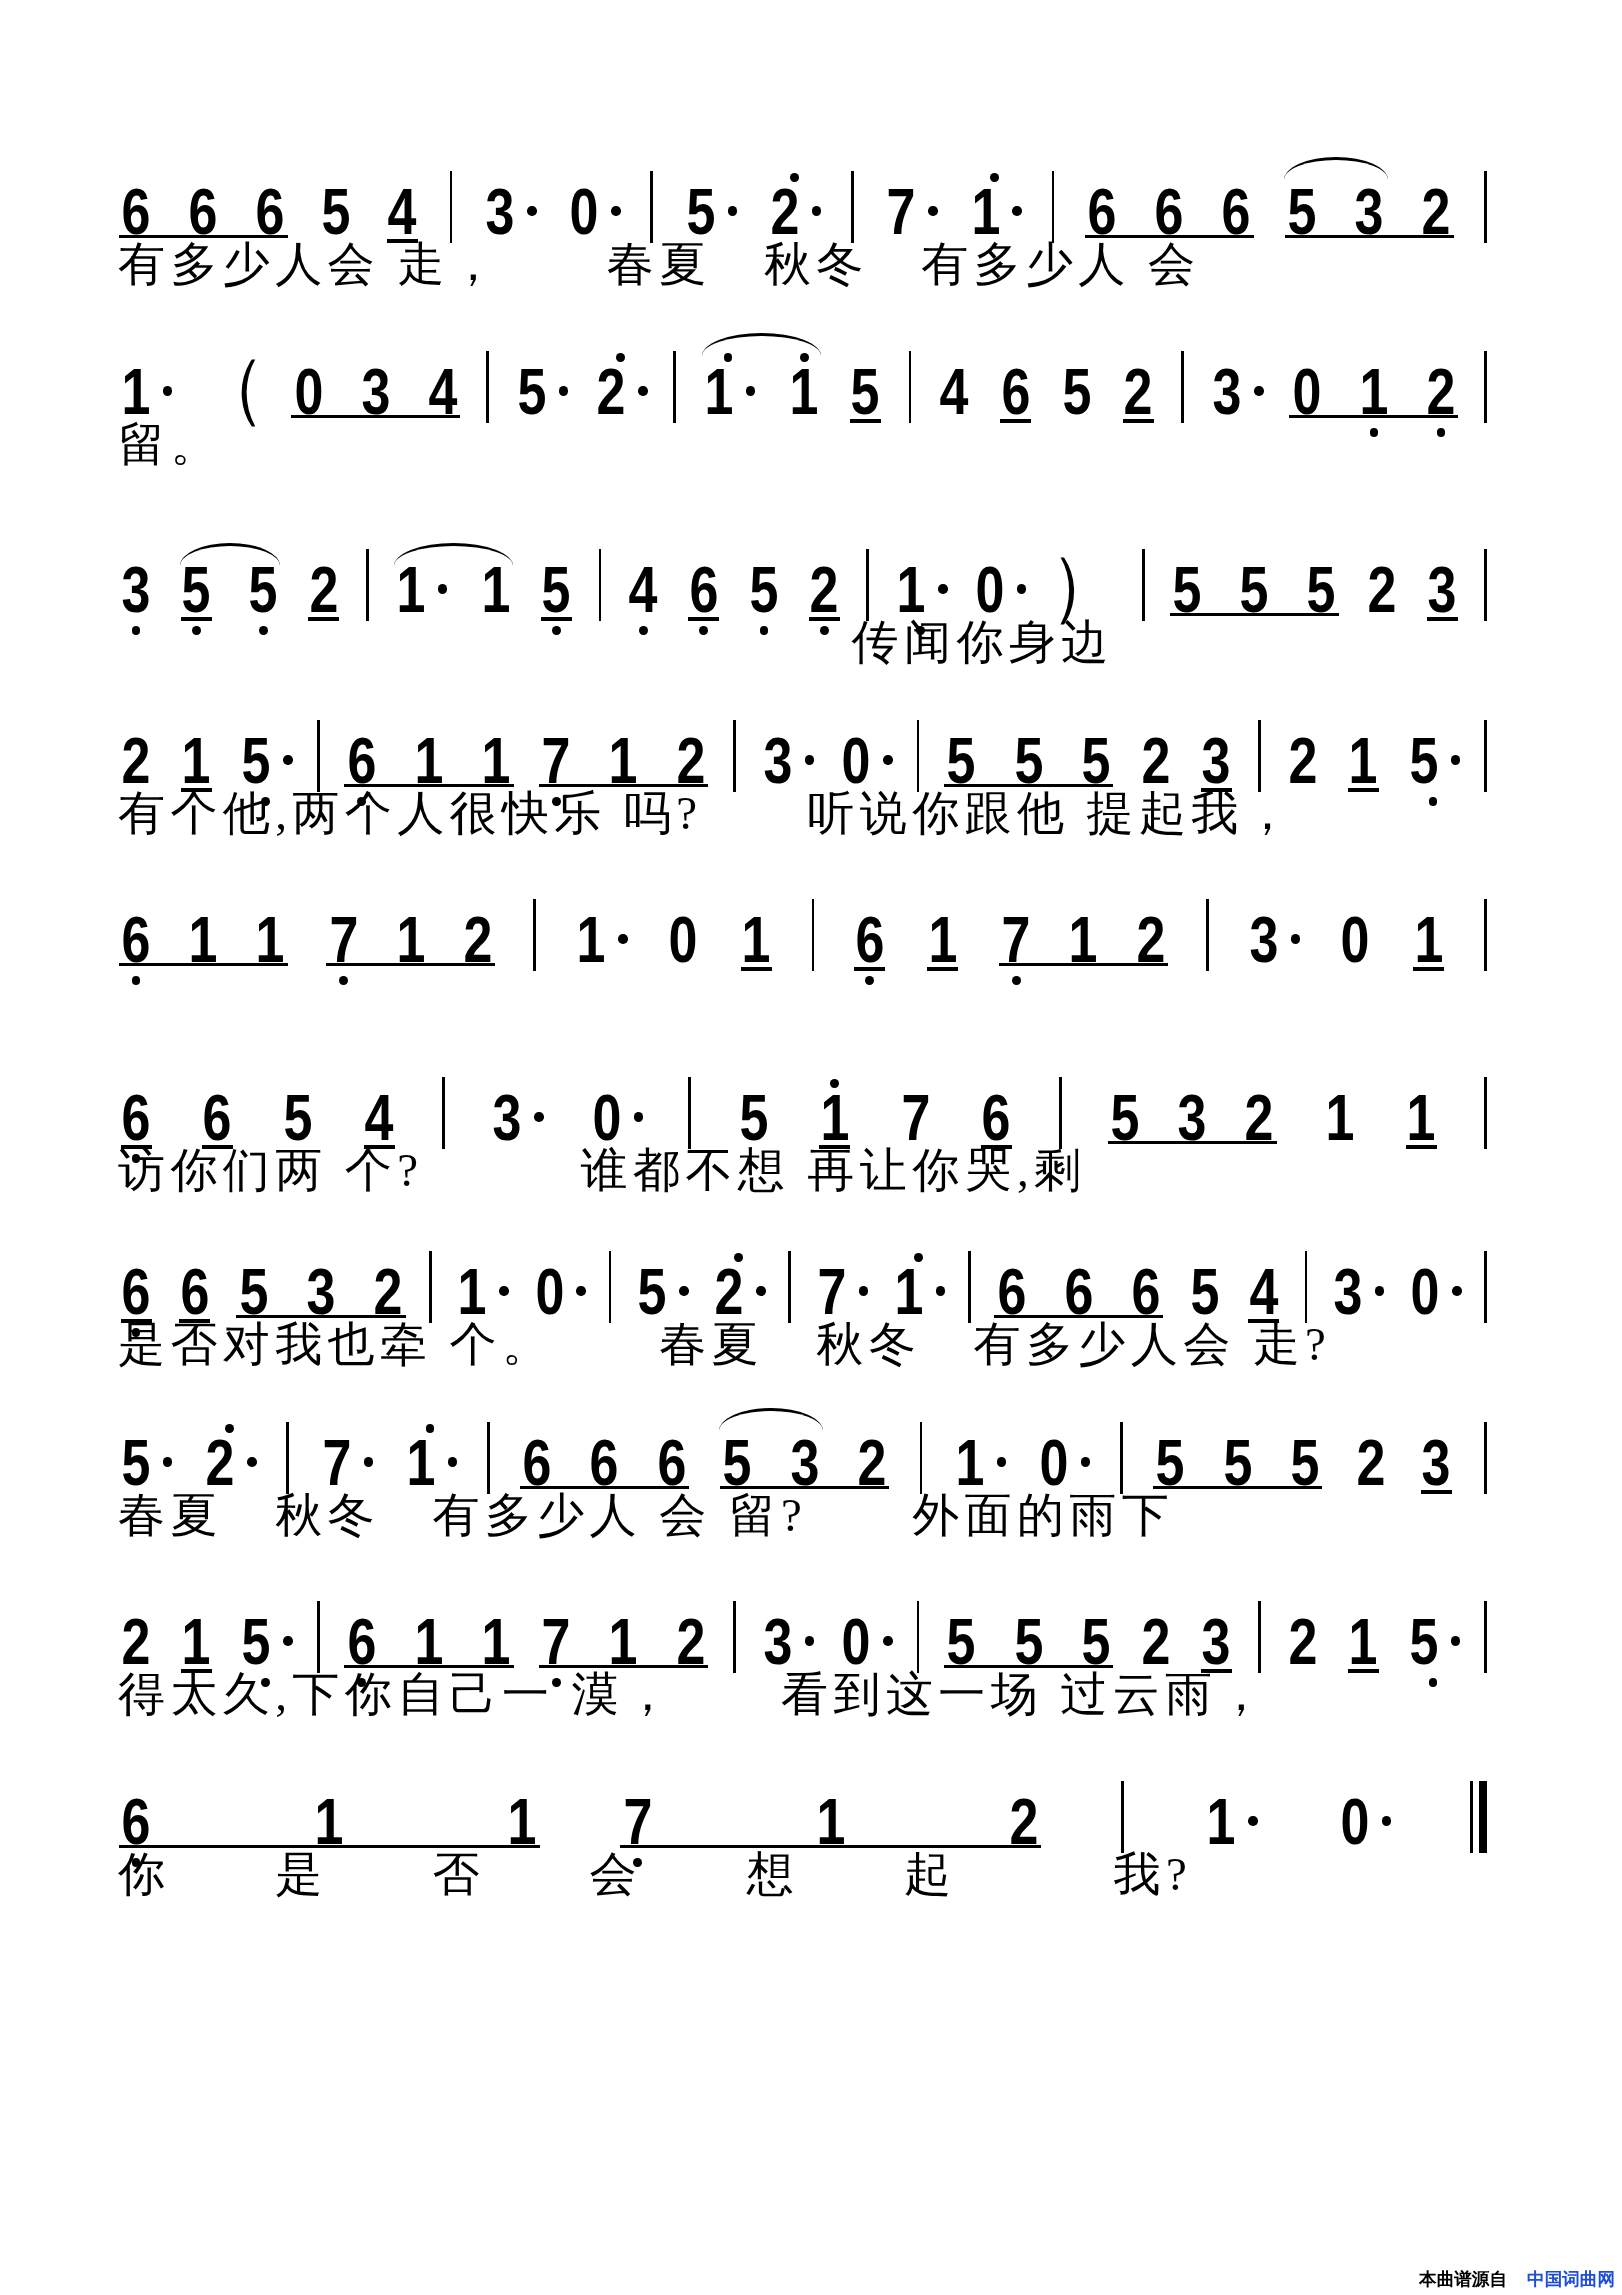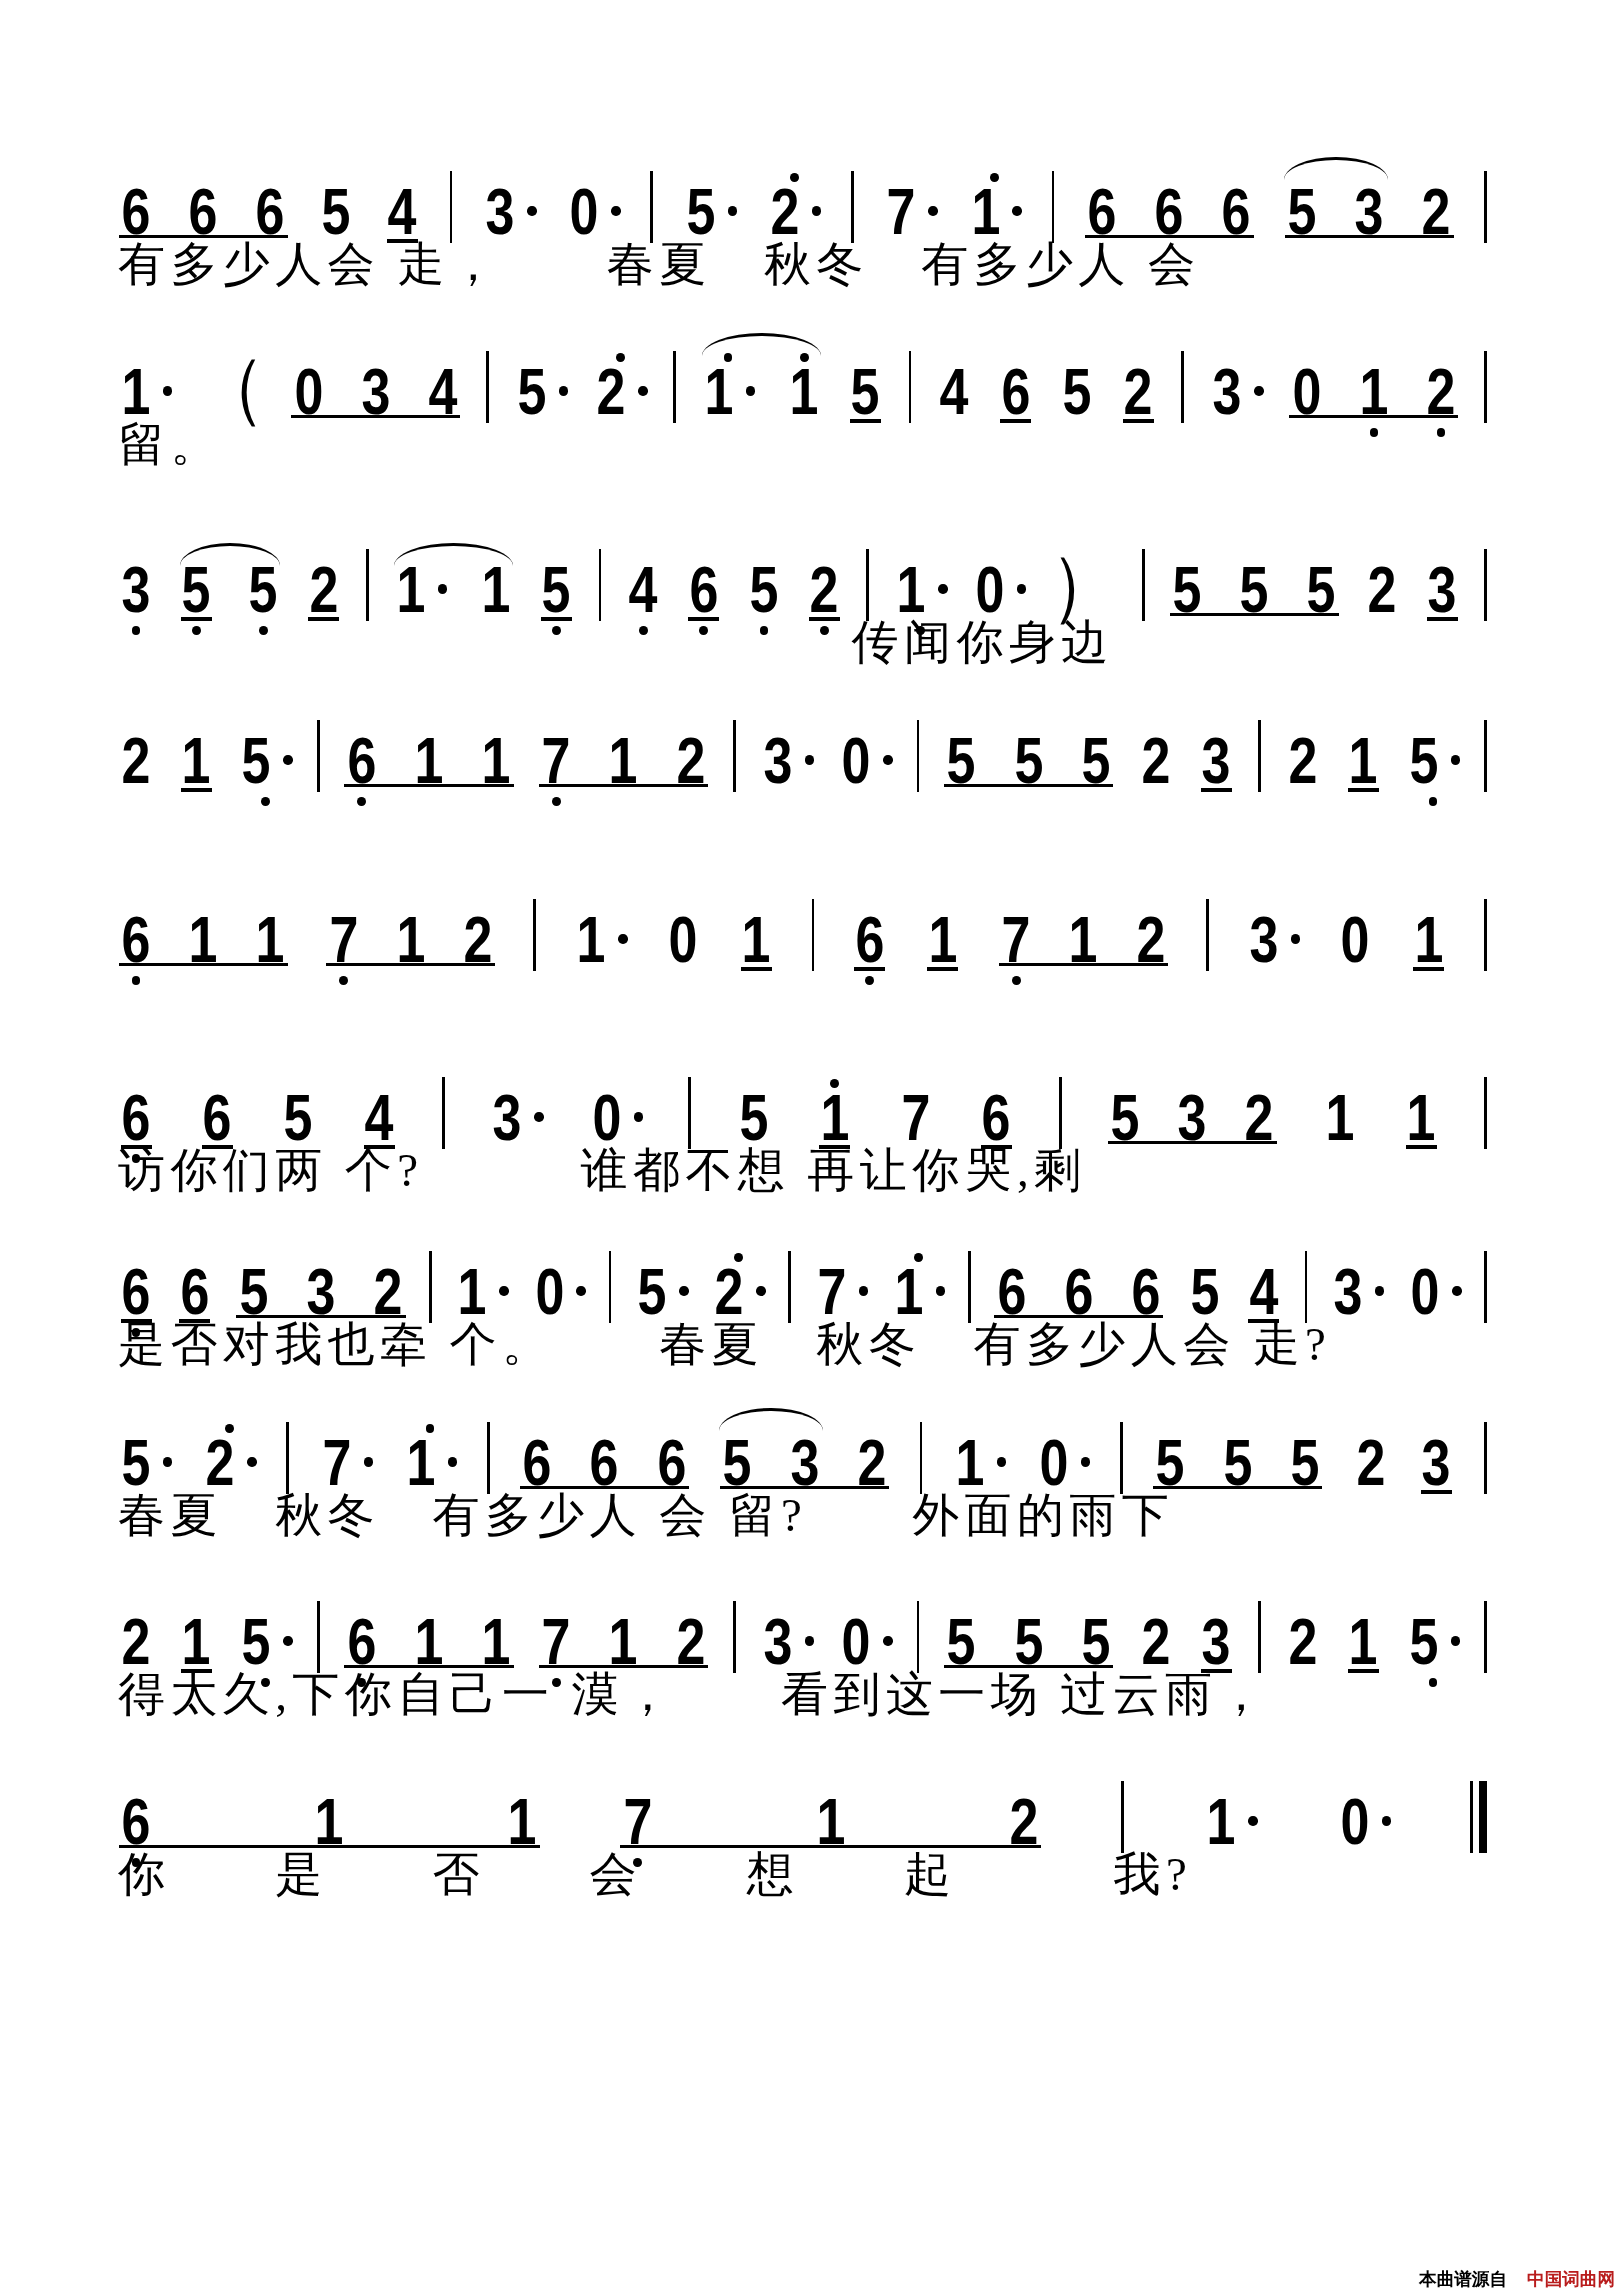--- a/index.html
+++ b/index.html
@@ -756,20 +756,21 @@
               <span class="dg">5</span>
               <div class="adot"></div>
             </div>
             <div class="uls"></div>
             <div class="loslot">
               <div class="dot"></div>
             </div>
           </div>
           <div class="bar"></div>
         </div>
+        <div class="lyr">有个他,两个人很快乐 吗?　　听说你跟他 提起我，</div>
       </div>
       <div class="line" style="top: 894px;">
         <div class="notes">
           <div class="group">
             <div class="note">
               <div class="hislot"></div>
               <div class="drow">
                 <span class="dg">6</span>
               </div>
               <div class="uls"></div>
@@ -1690,16 +1691,16 @@
           </div>
           <div class="final">
             <div class="thin"></div>
             <div class="thick"></div>
           </div>
         </div>
         <div class="lyr">你　　是　　否　　会　　想　　起　　　我?</div>
       </div>
     </div>
   <div id="footer">
-    <span>本曲谱源自</span><span class="src" style="color: #b91c1c;">中国词曲网</span>
+    <span>本曲谱源自</span><span class="src" style="color: #1d4ed8;">中国词曲网</span>
   </div>
 </div>
 
 
 </body></html>

